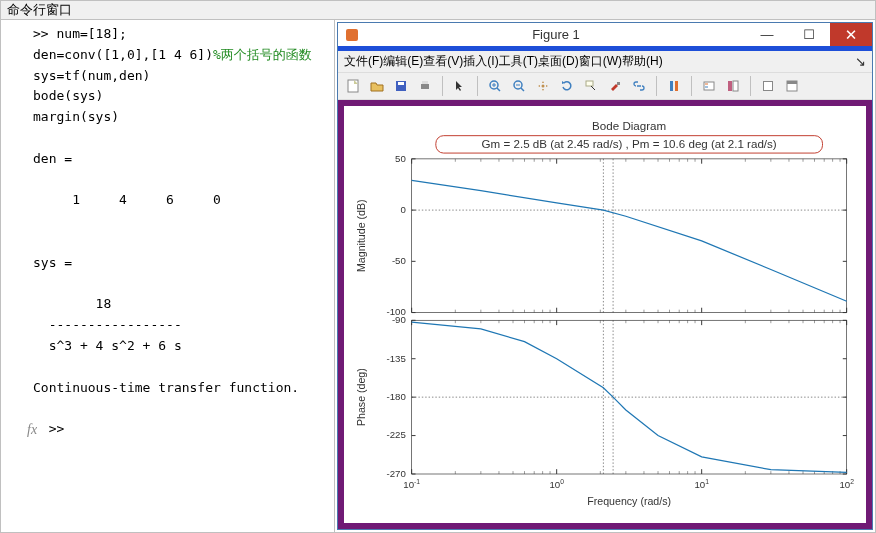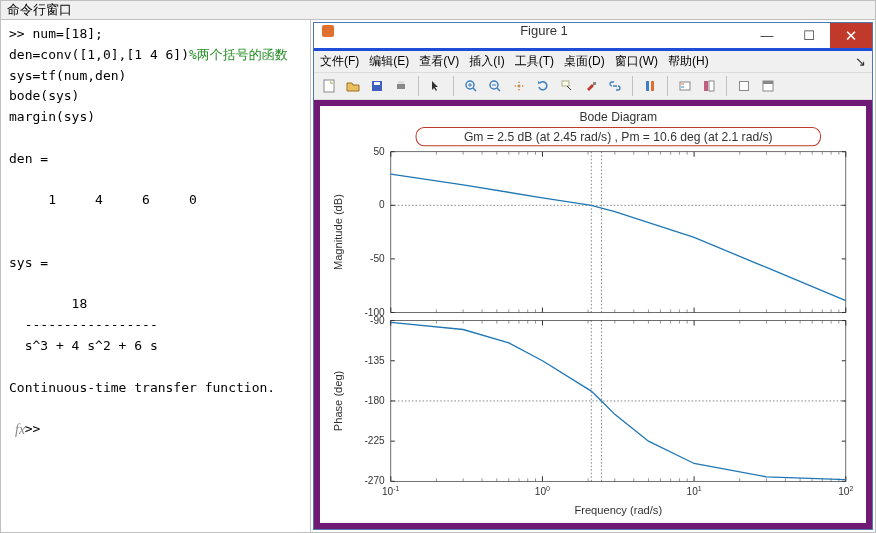--- a/index.html
+++ b/index.html
@@ -28,43 +28,45 @@
   }
   .console {
     width: 310px;
     border-right: 1px solid #c0c0c0;
     background: #fff;
     position: relative;
     font-family: "SimSun", "MS Gothic", monospace;
     font-size: 13px;
     line-height: 1.6;
     padding: 4px 4px 4px 8px;
+    margin-left: 24px;
   }
   .console pre { font-family: inherit; white-space: pre; }
   .comment { color: #228B22; }
   .fx-prompt {
     position: absolute;
-    left: 14px;
+    left: 2px;
     font-style: italic;
     color: #888;
     font-family: "Times New Roman", serif;
     font-size: 14px;
   }
   .figure-area {
     flex: 1;
     display: flex;
     flex-direction: column;
     border: 1px solid #4a7ab0;
     margin: 2px;
   }
   .titlebar {
     display: flex;
+    align-items: center;
     background: #fff;
     height: 28px;
-    border-bottom: 3px solid #1d4ed8;
+    border-bottom: 5px solid #1d4ed8;
   }
   .titlebar .icon {
     width: 16px; height: 16px; margin: 0 6px;
     display: inline-flex; align-items: center; justify-content: center;
   }
   .titlebar .title {
     flex: 1;
     text-align: center;
     color: #333;
     font-size: 13px;
@@ -81,21 +83,20 @@
   .win-btn.min { color:#333; }
   .win-btn.max { color:#333; }
   .win-btn.close { background: #c0392b; color: #fff; font-size: 15px; }
   .menubar {
     display: flex;
     align-items: center;
     background: #f0f0f0;
     border-bottom: 1px solid #ddd;
     padding: 2px 6px;
     font-size: 12px;
-    gap: 10px;
   }
   .menubar .menu-item { cursor: default; }
   .menubar .menu-right { margin-left: auto; color:#333; font-size:13px; }
   .toolbar {
     display: flex;
     align-items: center;
     background: #f0f0f0;
     border-bottom: 1px solid #ddd;
     padding: 2px 4px;
     gap: 2px;

